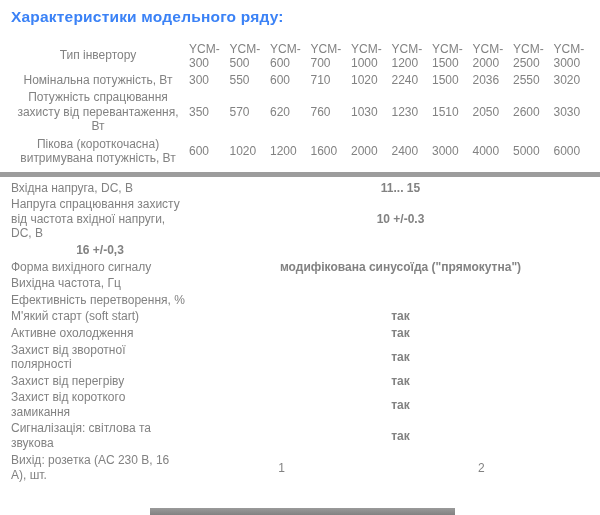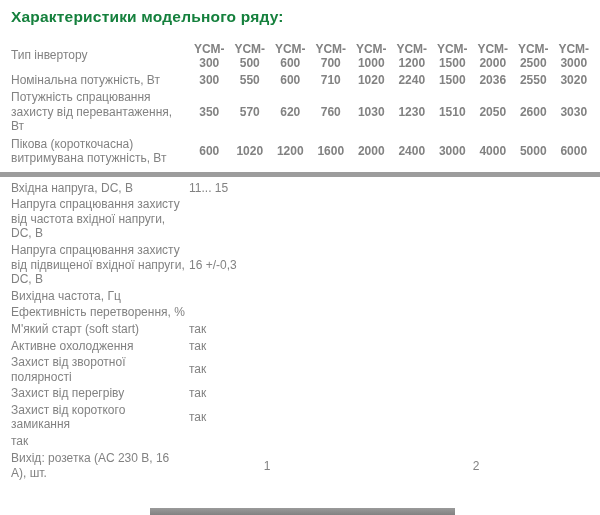--- a/index.html
+++ b/index.html
@@ -3,40 +3,40 @@
 <meta charset="utf-8">
 <style>
   html,body{margin:0;padding:0;}
   body{
     width:600px;height:515px;overflow:hidden;background:#ffffff;
     font-family:"Liberation Sans","DejaVu Sans",sans-serif;
     color:#828282;font-size:12px;position:relative;
   }
   .page{padding:8px 6px 0 11px;}
   .title{
-    font-size:15.5px;font-weight:bold;color:#15803d;
+    font-size:15.5px;font-weight:bold;color:#3b82f6;
     margin:0 0 14px 0;letter-spacing:.2px;
   }
   
   .t1row{
     display:grid;grid-template-columns:178px repeat(10,1fr);
     align-items:center;padding:1.5px 0;
   }
-  .t1row .lbl{text-align:left;line-height:14.6px;padding-right:4px;}
-  .t1row .val{text-align:center;line-height:14px;font-weight:bold;}
+  .t1row .lbl{text-align:center;line-height:14.6px;padding-right:4px;}
+  .t1row .val{line-height:14px;}
   .t1row .hdr div{line-height:14px;}
   
   .divider{height:5px;background:#9c9c9c;margin:4px 0 3px 0;width:600px;position:relative;left:-11px;}
   
   .t2row{
     display:grid;grid-template-columns:178px 1fr;
-    align-items:center;padding:1px 0;
+    align-items:center;padding:1px 0;gap:18px;
   }
   .t2row .lbl{text-align:left;line-height:14.6px;padding-right:4px;}
-  .t2row .val{text-align:left;line-height:14.6px;}
+  .t2row .val{text-align:center;line-height:14.6px;font-weight:bold;}
   
   .t2row .vals{position:relative;height:100%;min-height:14px;}
   .t2row .pv{position:absolute;top:50%;transform:translate(-50%,-50%);}
   .orow{padding:1.5px 0;}
   
   .photo-edge{
     position:absolute;bottom:0;left:150px;width:305px;height:7px;
     background:linear-gradient(to bottom,#9a9a9a,#828282);
   }
 </style>
@@ -133,24 +133,28 @@
 
   <div class="divider"></div>
 
   <div>
       <div class="t2row">
         <div class="lbl">Вхідна напруга, DC, В</div>
         <div class="val">11... 15</div>
       </div>
       <div class="t2row">
         <div class="lbl">Напруга спрацювання захисту від частота вхідної напруги, DC, В</div>
+        <div class="val">10 +/-0.3</div>
       </div>
       <div class="t2row">
-        <div class="lbl">Напруга спрацювання захисту від підвищеної вхідної напруги, DC, В</div>
         <div class="val">16 +/-0,3</div>
+      </div>
+      <div class="t2row">
+        <div class="lbl">Форма вихідного сигналу</div>
+        <div class="val">модифікована синусоїда ("прямокутна")</div>
       </div>
       <div class="t2row">
         <div class="lbl">Вихідна частота, Гц</div>
       </div>
       <div class="t2row">
         <div class="lbl">Ефективність перетворення, %</div>
       </div>
       <div class="t2row">
         <div class="lbl">М'який старт (soft start)</div>
         <div class="val">так</div>
@@ -165,20 +169,21 @@
       </div>
       <div class="t2row">
         <div class="lbl">Захист від перегріву</div>
         <div class="val">так</div>
       </div>
       <div class="t2row">
         <div class="lbl">Захист від короткого замикання</div>
         <div class="val">так</div>
       </div>
       <div class="t2row">
+        <div class="lbl">Сигналізація: світлова та звукова</div>
         <div class="val">так</div>
       </div>
     </div>
 
   <div>
       <div class="t2row orow">
         <div class="lbl">Вихід: розетка (AC 230 В, 16 А), шт.</div>
         <div class="vals">
           <span class="pv" style="left: 19.3%;">1</span>
           <span class="pv" style="left: 70.9%;">2</span>

